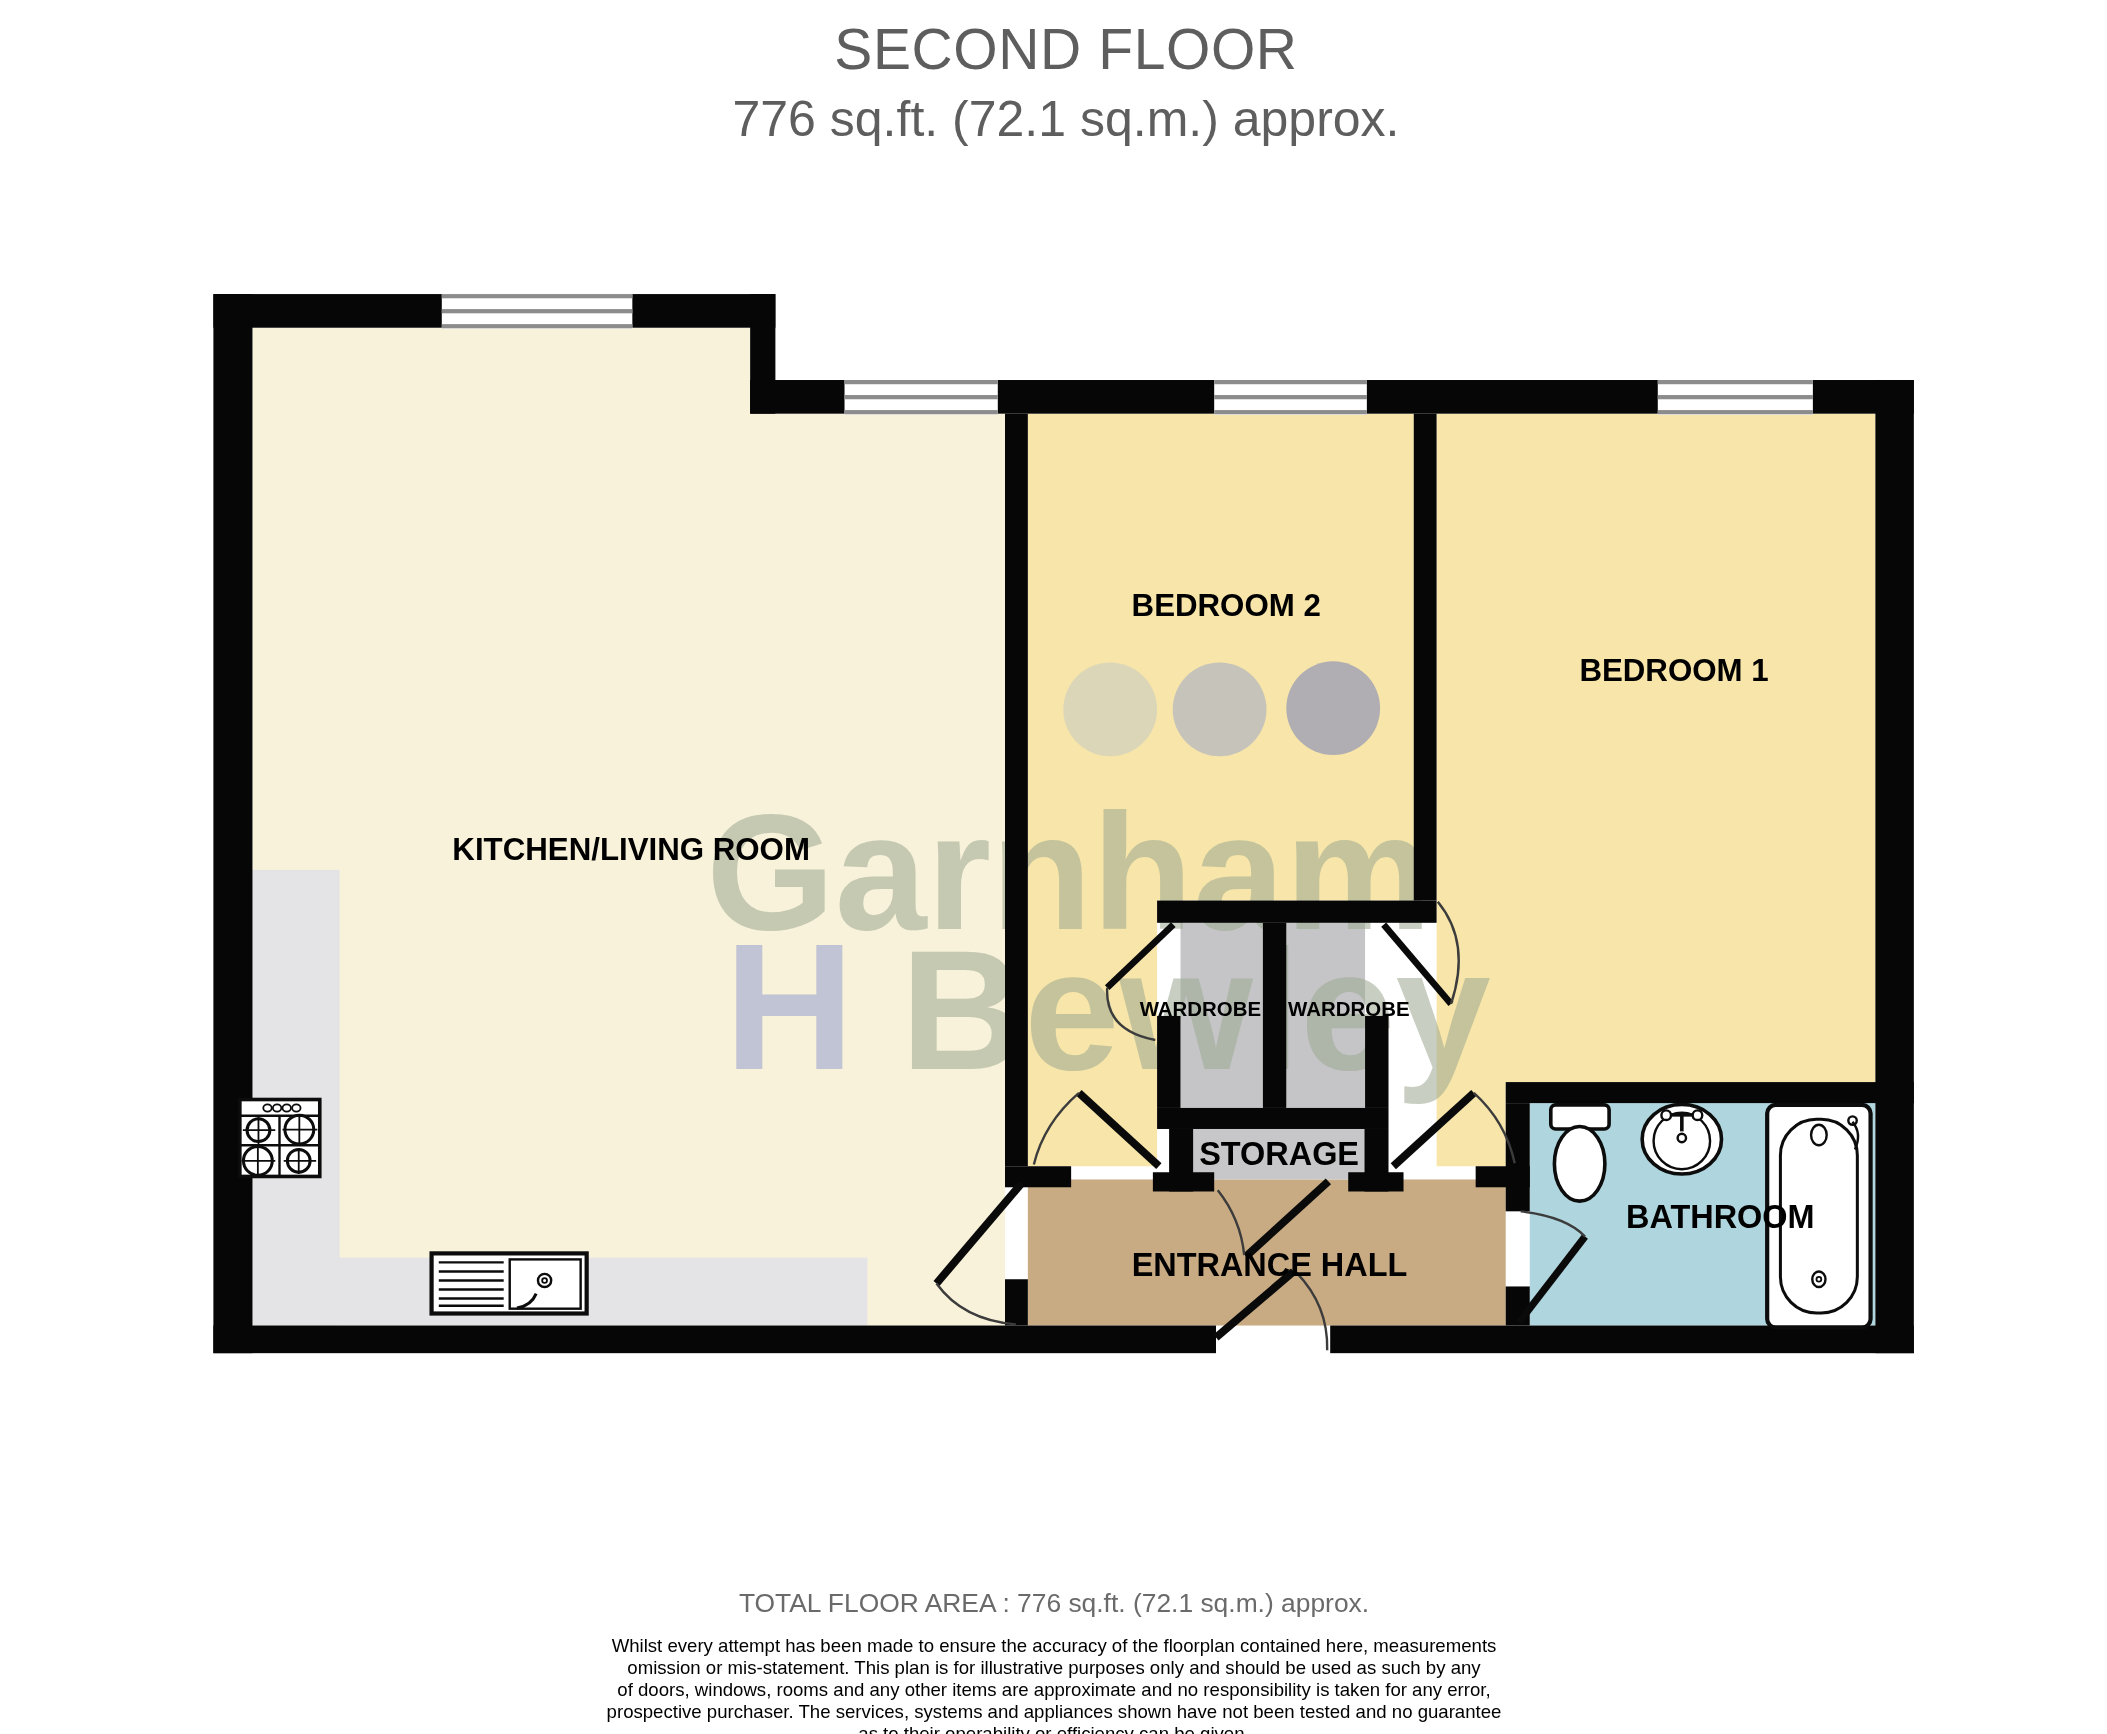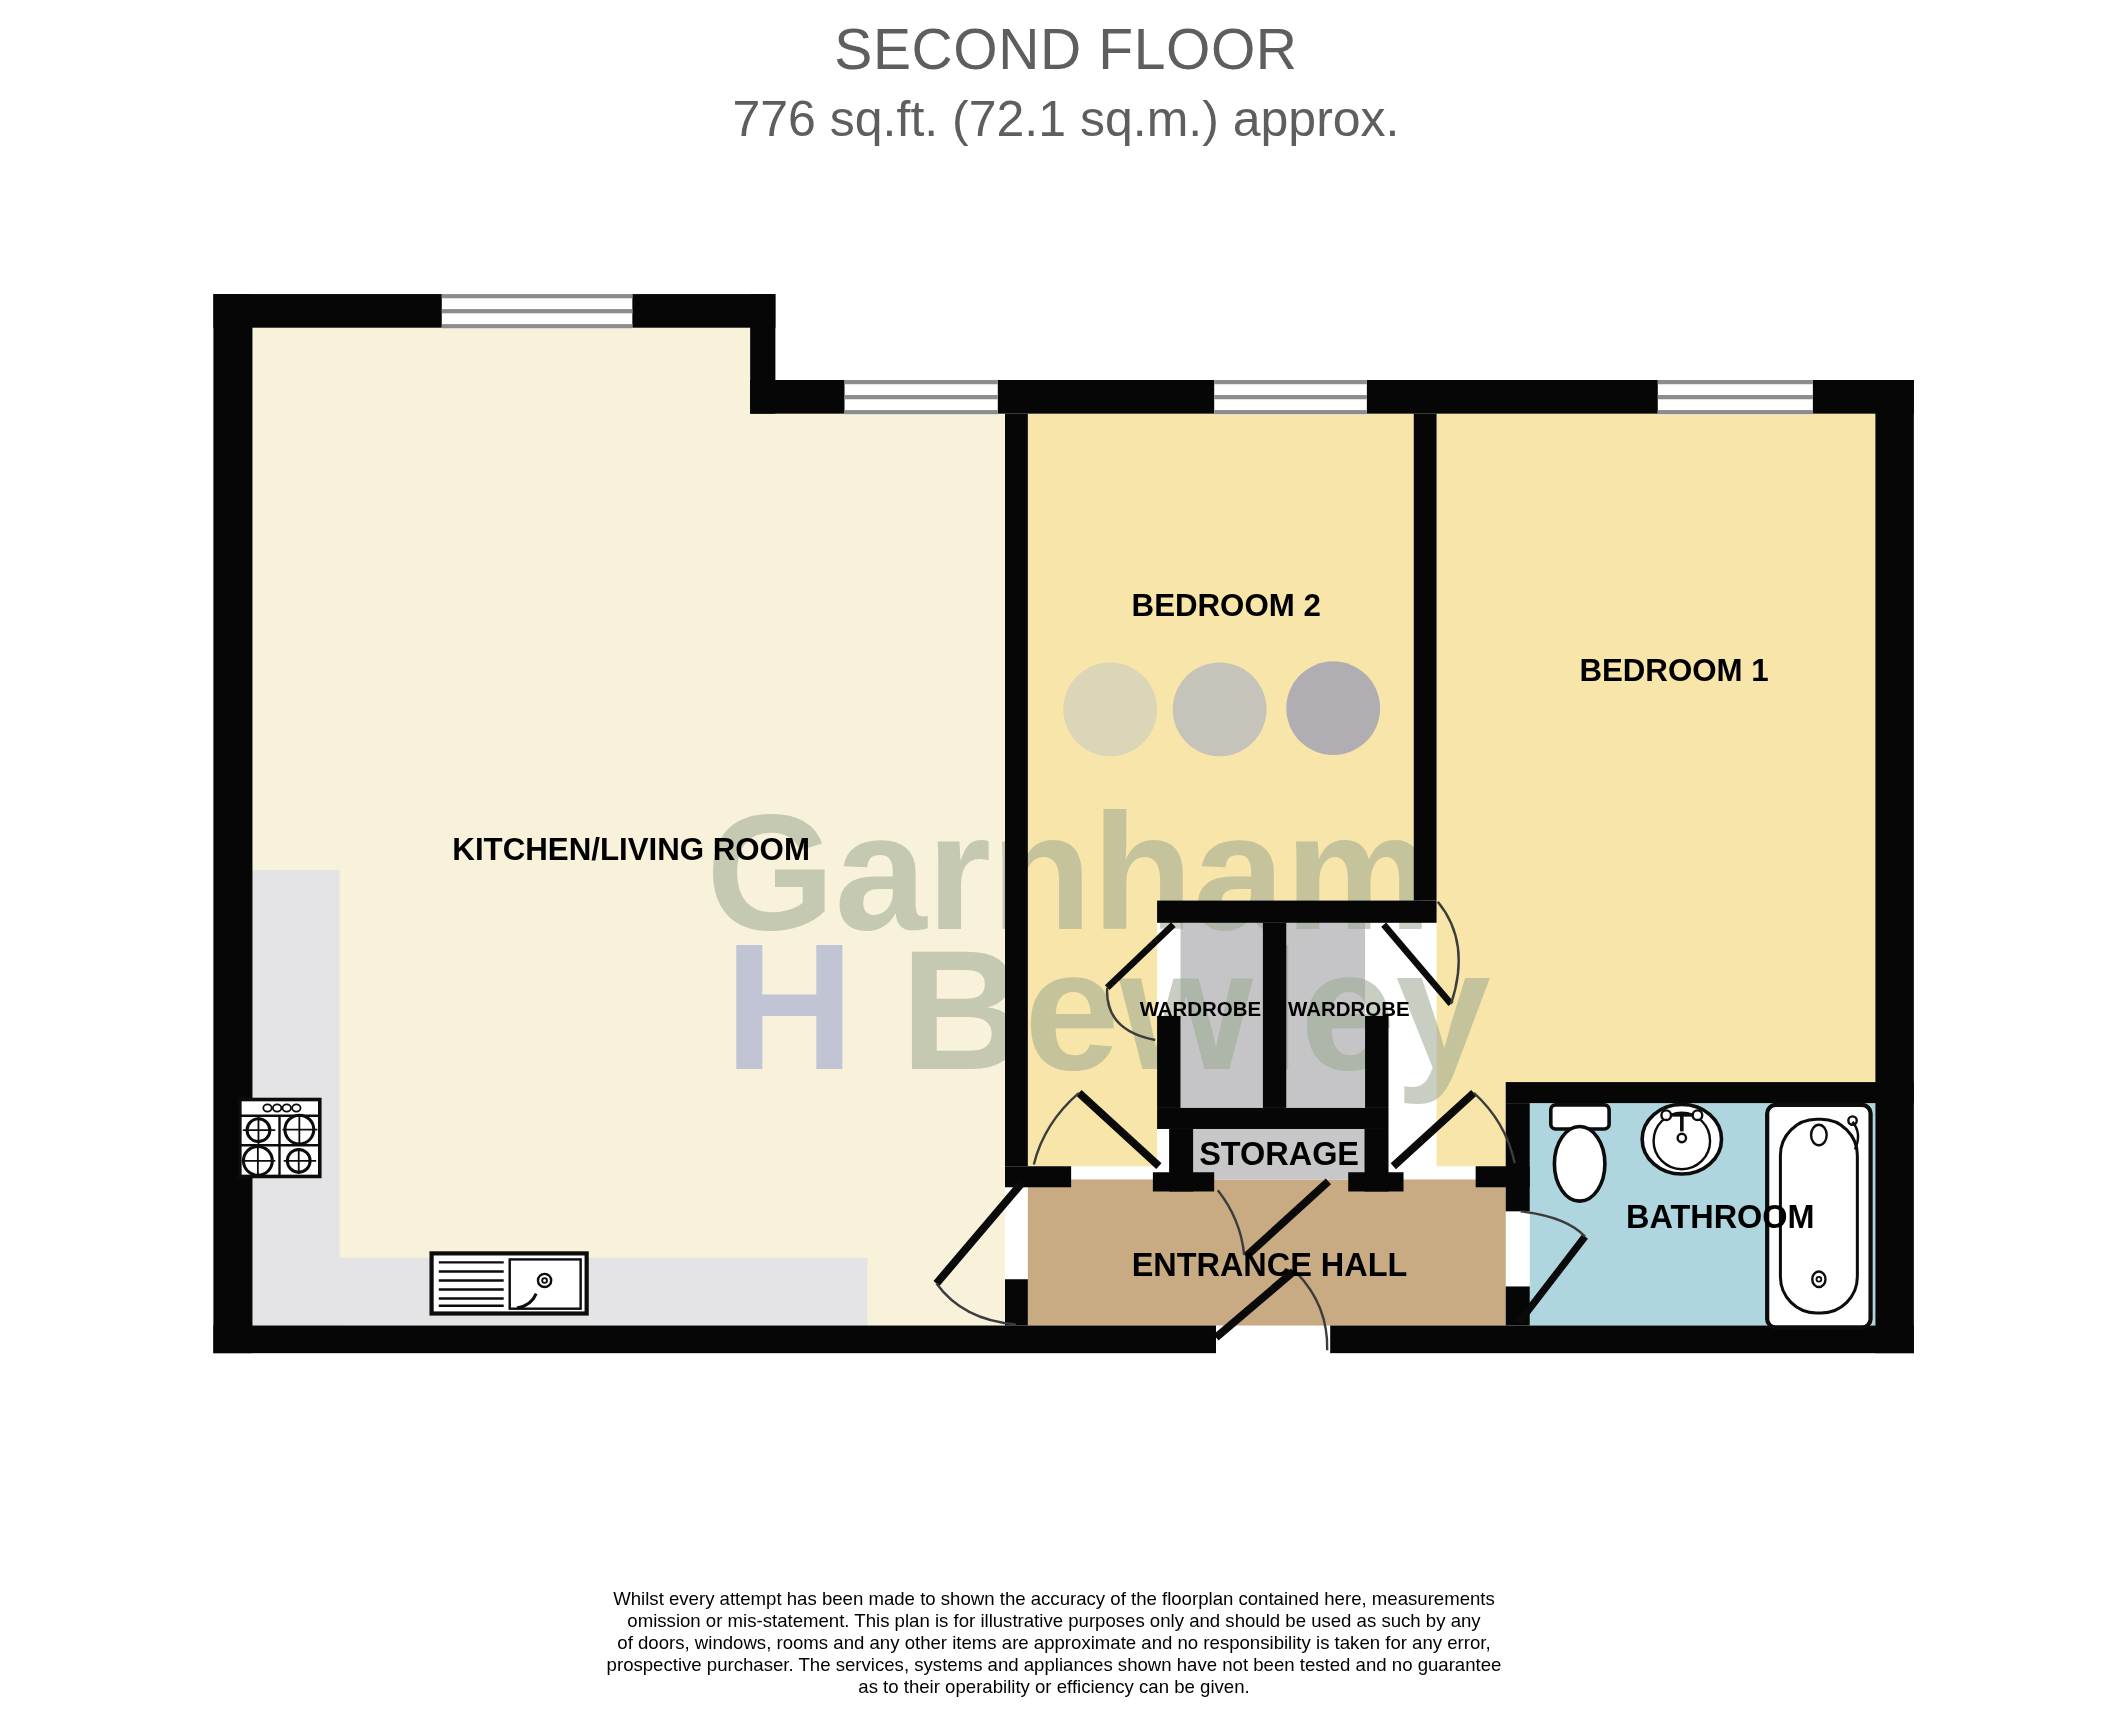--- a/index.html
+++ b/index.html
@@ -196,20 +196,21 @@
     <text class="room-label" x="2785" y="1132" font-size="52">BEDROOM 1</text>
     <text class="room-label" x="2098" y="1690" font-size="34" text-anchor="end">WARDROBE</text>
     <text class="room-label" x="2143" y="1690" font-size="34" text-anchor="start">WARDROBE</text>
     <text class="room-label" x="2128" y="1938" font-size="54">STORAGE</text>
     <text class="room-label" x="2112" y="2122" font-size="54">ENTRANCE HALL</text>
     <text class="room-label" x="2862" y="2043" font-size="54">BATHROOM</text>
   </g>
 </svg>
 
 <div class="ftr">
-  <div class="f-line">Whilst every attempt has been made to shown the accuracy of the floorplan contained here, measurements</div>
+  <div class="f-total">TOTAL FLOOR AREA : 776 sq.ft. (72.1 sq.m.) approx.</div>
+  <div class="f-line">Whilst every attempt has been made to ensure the accuracy of the floorplan contained here, measurements</div>
   <div class="f-line">omission or mis-statement. This plan is for illustrative purposes only and should be used as such by any</div>
   <div class="f-line">of doors, windows, rooms and any other items are approximate and no responsibility is taken for any error,</div>
   <div class="f-line">prospective purchaser. The services, systems and appliances shown have not been tested and no guarantee</div>
   <div class="f-line">as to their operability or efficiency can be given.</div>
 
 </div>
 
 
 </body></html>

